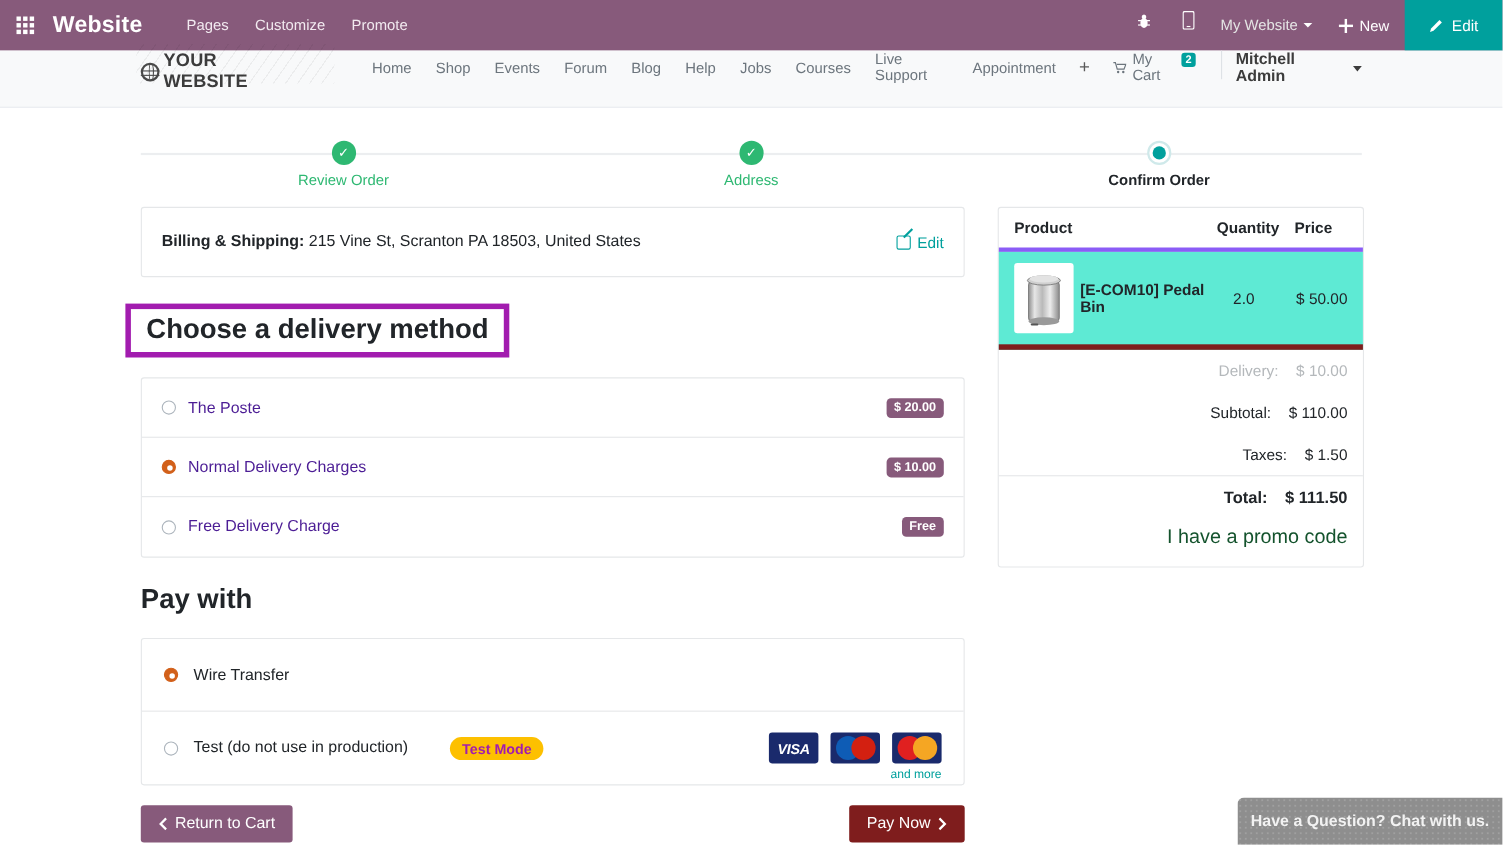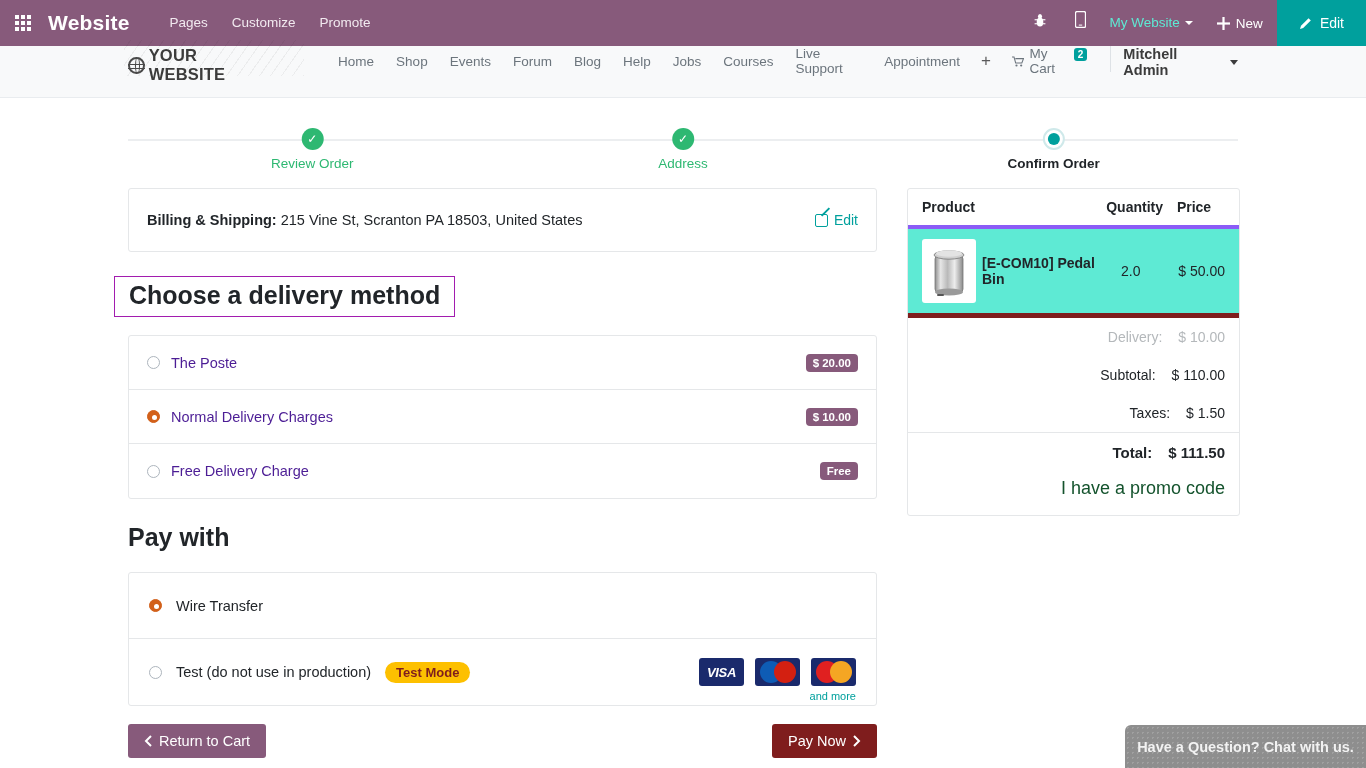--- a/index.html
+++ b/index.html
@@ -41,21 +41,21 @@
     color: #f2eaf0; text-decoration: none;
     font-size: 13.5px; padding: 0 12px; line-height: 46px;
   }
   .odoo-right {
     margin-left: auto; display: flex; align-items: center; height: 46px;
   }
   .odoo-right .ic {
     padding: 0 14px; font-size: 15px; line-height: 46px; color: #ffffff; cursor: pointer;
   }
   .odoo-right .txt {
-    padding: 0 10px; font-size: 13.5px; line-height: 46px; color: #5eead4; cursor: pointer;
+    padding: 0 10px; font-size: 13.5px; line-height: 46px; color: #e5e5e5; cursor: pointer;
   }
   .odoo-right .caret {
     display: inline-block; border-left: 4px solid transparent; border-right: 4px solid transparent;
     border-top: 4px solid #ffffff; margin-left: 5px; vertical-align: middle;
   }
   .odoo-edit {
     background: #00a09d; color: #fff;
     height: 46px; display: flex; align-items: center; gap: 7px;
     padding: 0 22px; font-size: 14px; cursor: pointer;
   }
@@ -145,21 +145,21 @@
   .edit-ico::after {
     content:""; position:absolute; right:-4px; top:-4px; width: 11px; height: 2px;
     background:#00a09d; transform: rotate(-45deg);
   }
 
   h2.section-title {
     font-size: 25px; font-weight: bold; color: #212529;
     margin: 24px 0 16px 0; display: inline-block;
   }
   h2.highlight {
-    border: 1px solid #a21caf; padding: 4px 14px 6px 14px; margin-left: -14px;
+    border: 5px solid #a21caf; padding: 4px 14px 6px 14px; margin-left: -14px;
   }
 
   
   .delivery-card { margin-top: 2px; }
   .delivery-row {
     display: flex; align-items: center; justify-content: space-between;
     padding: 0 18px; height: 54px;
     border-bottom: 1px solid #e5e7e9;
   }
   .delivery-row:last-child { border-bottom: none; }
@@ -184,22 +184,22 @@
   .pay-card { margin-top: 4px; }
   .pay-row {
     display: flex; align-items: center; justify-content: space-between;
     padding: 0 20px; height: 66px;
     border-bottom: 1px solid #e5e7e9;
   }
   .pay-row:last-child { border-bottom: none; }
   .p-left { display: flex; align-items: center; gap: 14px; }
   .p-label { font-size: 14.5px; color: #212529; }
   .test-badge {
-    background: #fdc000; color: #7f1d1d; font-size: 13px; font-weight: bold;
-    border-radius: 11px; padding: 3px 11px;
+    background: #fdc000; color: #a21caf; font-size: 13px; font-weight: bold;
+    border-radius: 11px; padding: 3px 11px; margin-left: 24px;
   }
   .cards-wrap { display:flex; align-items: flex-start; gap: 11px; position: relative; }
   .card-logo {
     width: 45px; height: 28px; border-radius: 3px; background: #1a2a6c;
     display:flex; align-items:center; justify-content:center; overflow:hidden;
   }
   .visa-txt { color:#fff; font-style: italic; font-weight: bold; font-size: 13px; letter-spacing: -.3px;}
   .circles { position: relative; width: 36px; height: 22px; }
   .circles i { position:absolute; top:0; width:22px; height:22px; border-radius:50%; display:block;}
   .and-more {

